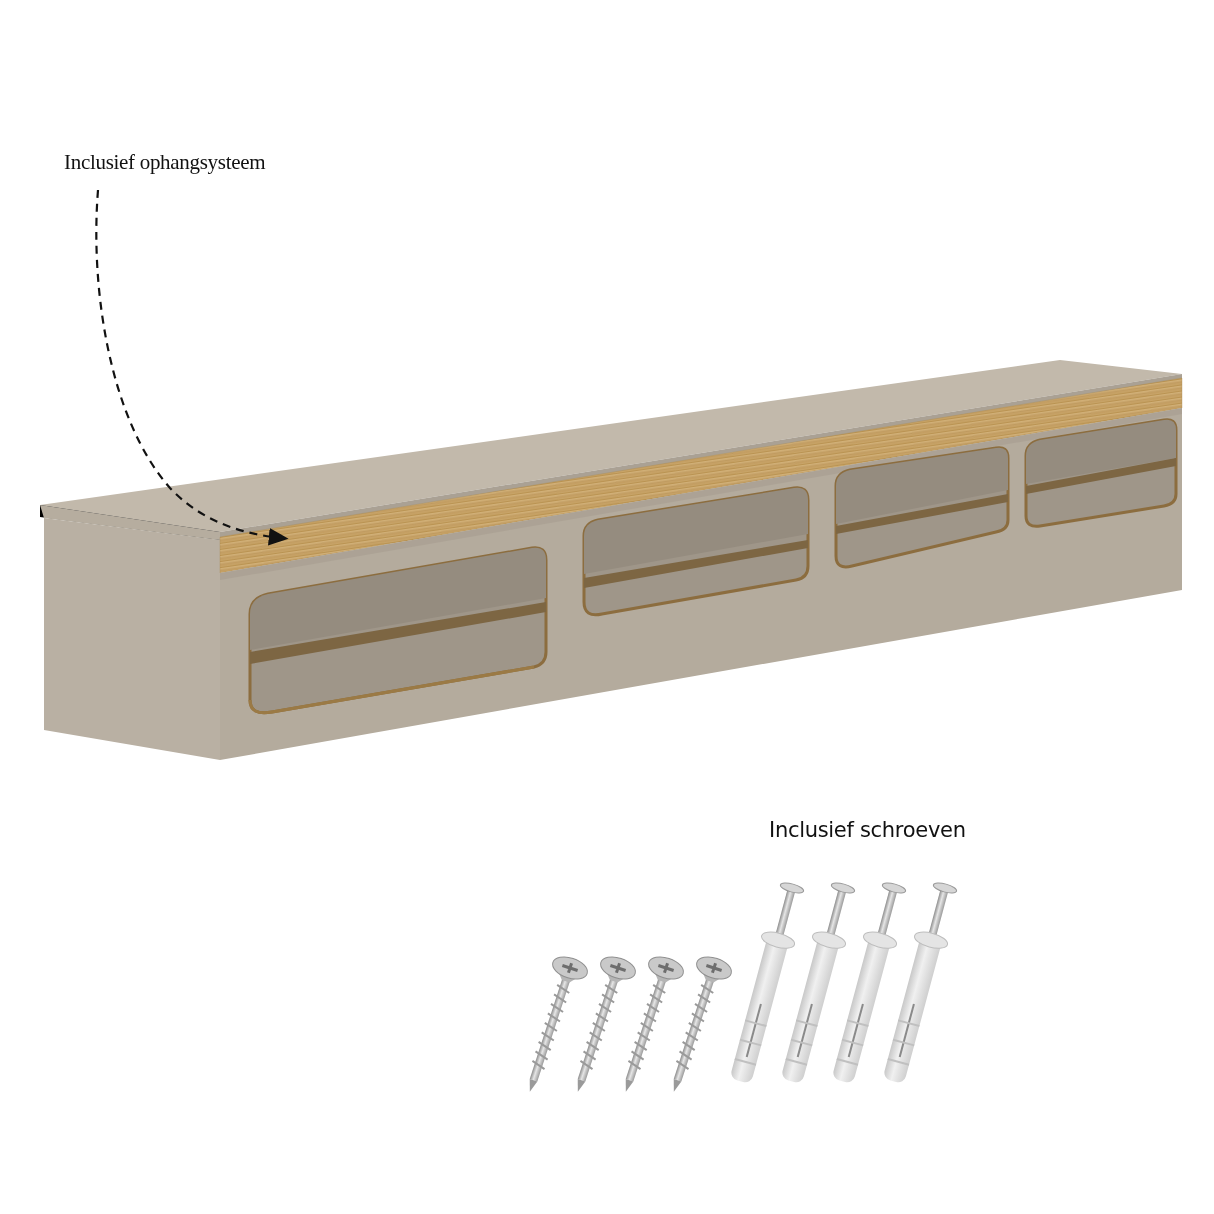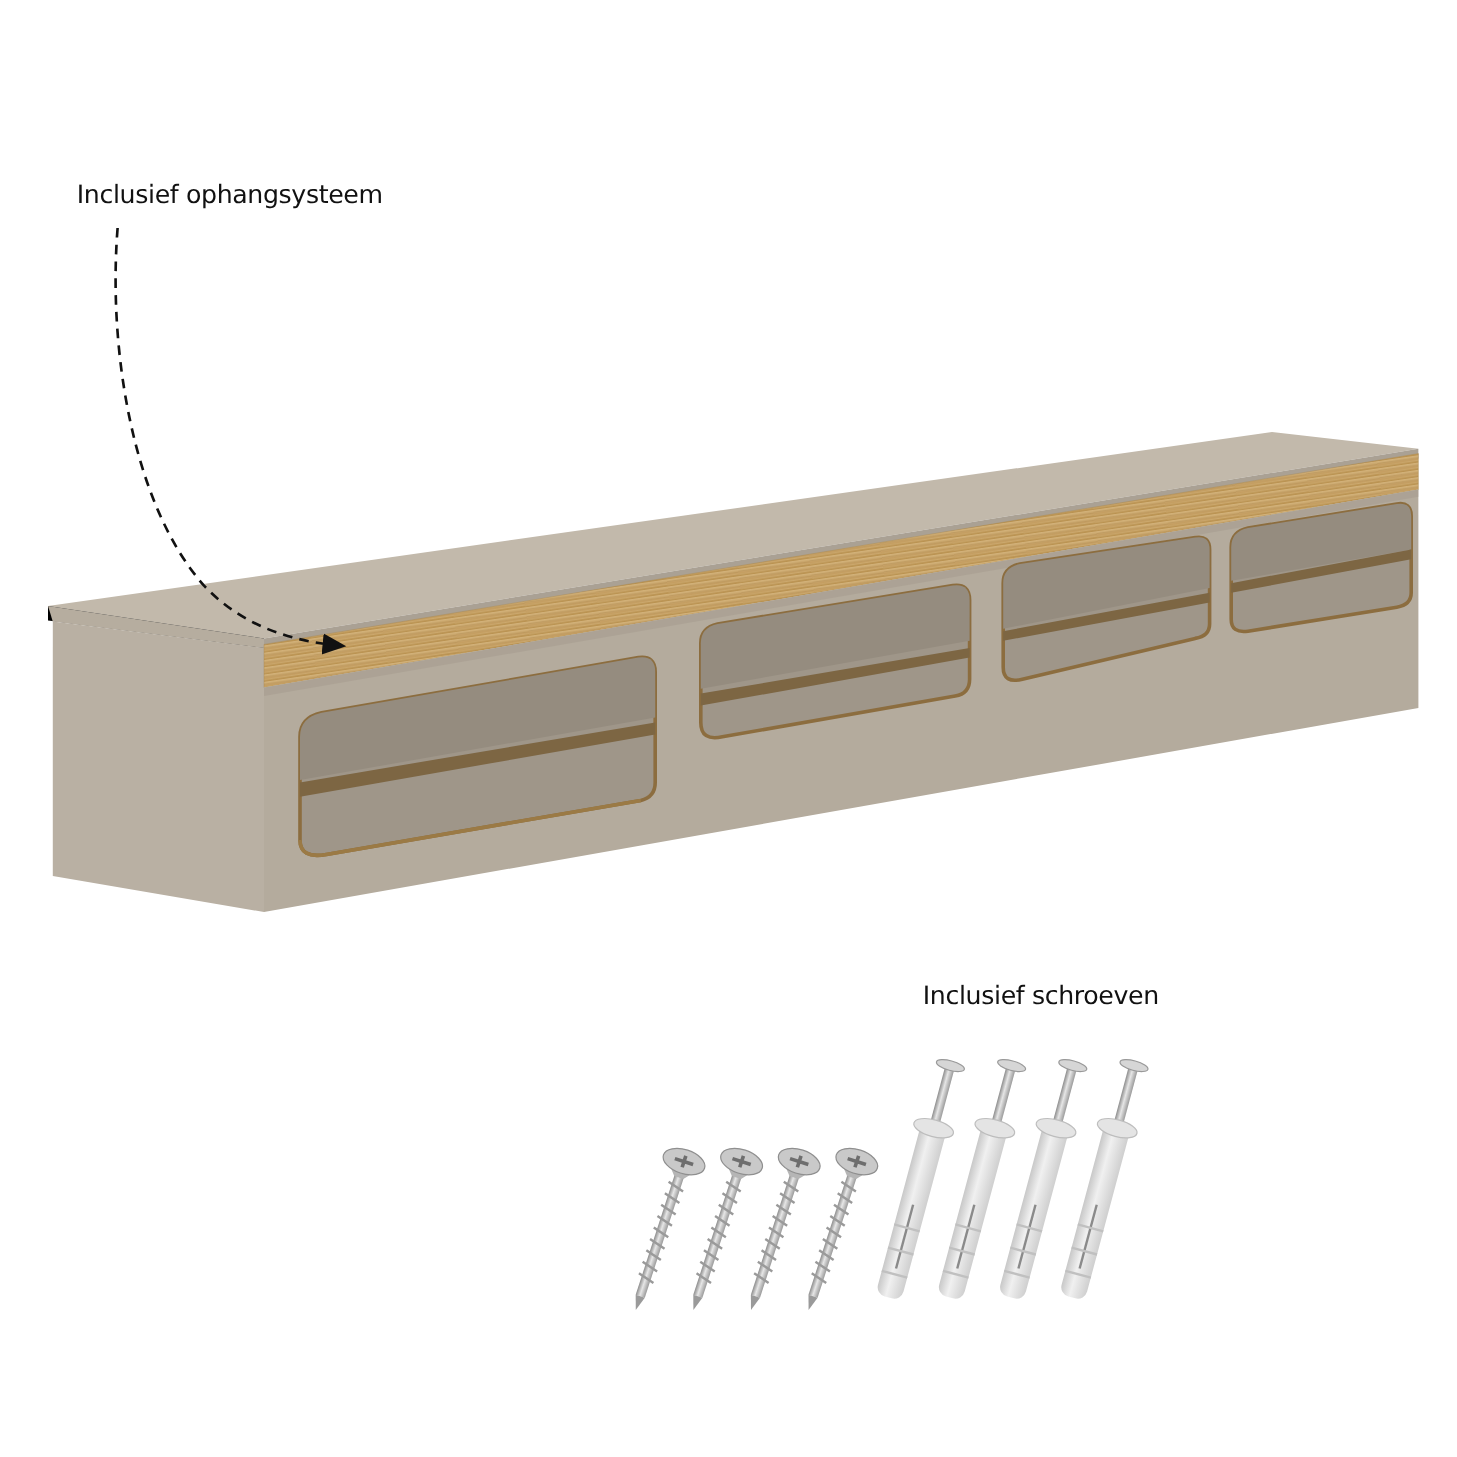--- a/index.html
+++ b/index.html
@@ -1,18 +1,18 @@
 <!DOCTYPE html>
 <html><head>
 <meta charset="utf-8">
 <style>
   html, body { margin: 0; padding: 0; background: #ffffff; }
   body { width: 1214px; height: 1214px; position: relative; overflow: hidden; font-family: "DejaVu Sans", sans-serif; }
   .label { position: absolute; color: #111; font-size: 21px; letter-spacing: -0.3px; white-space: nowrap; font-family: "DejaVu Sans", sans-serif; }
-  #label-top { left: 64px; top: 150px; }
+  #label-top { left: 64px; top: 150px; font-family: Liberation Serif, serif; }
   #label-bottom { left: 769px; top: 818px; }
   svg.scene { position: absolute; left: 0; top: 0; }
 </style>
 </head>
 <body>
 
 <svg class="scene" width="1214" height="1214" viewBox="0 0 1214 1214">
   <defs>
     <linearGradient id="woodGrad" x1="0" y1="0" x2="0" y2="1">
       <stop offset="0" stop-color="#d3b37c"></stop>

